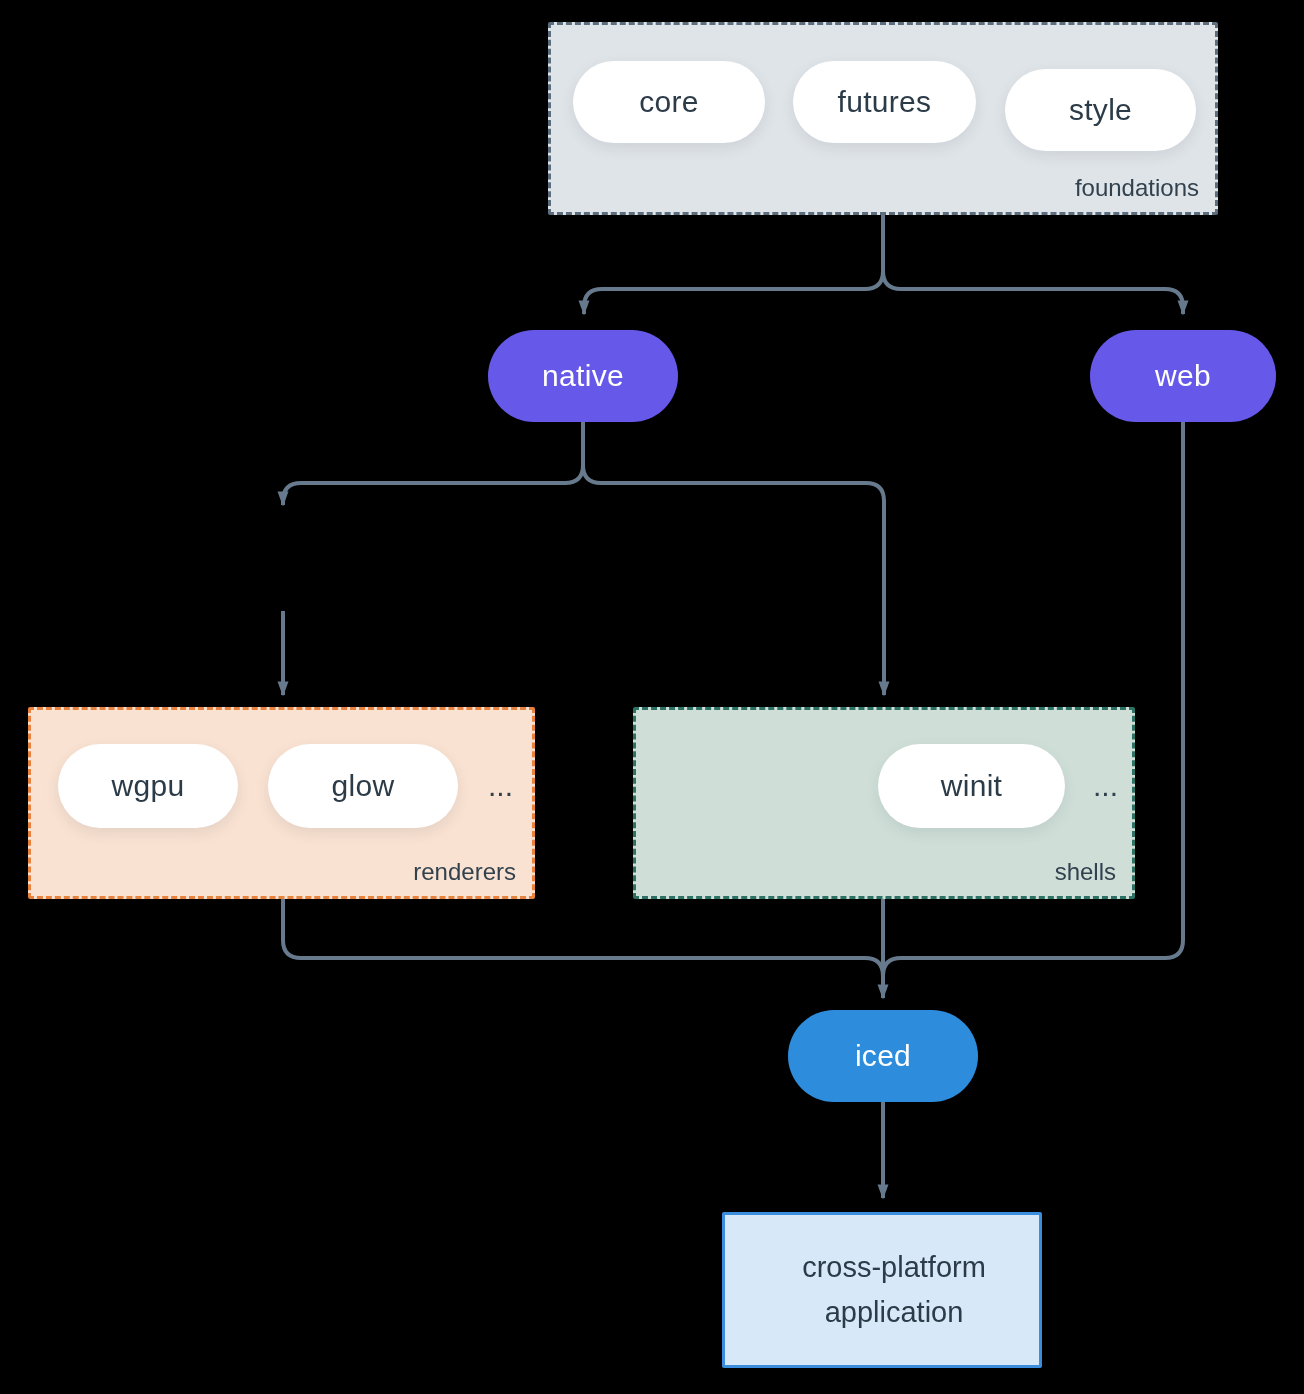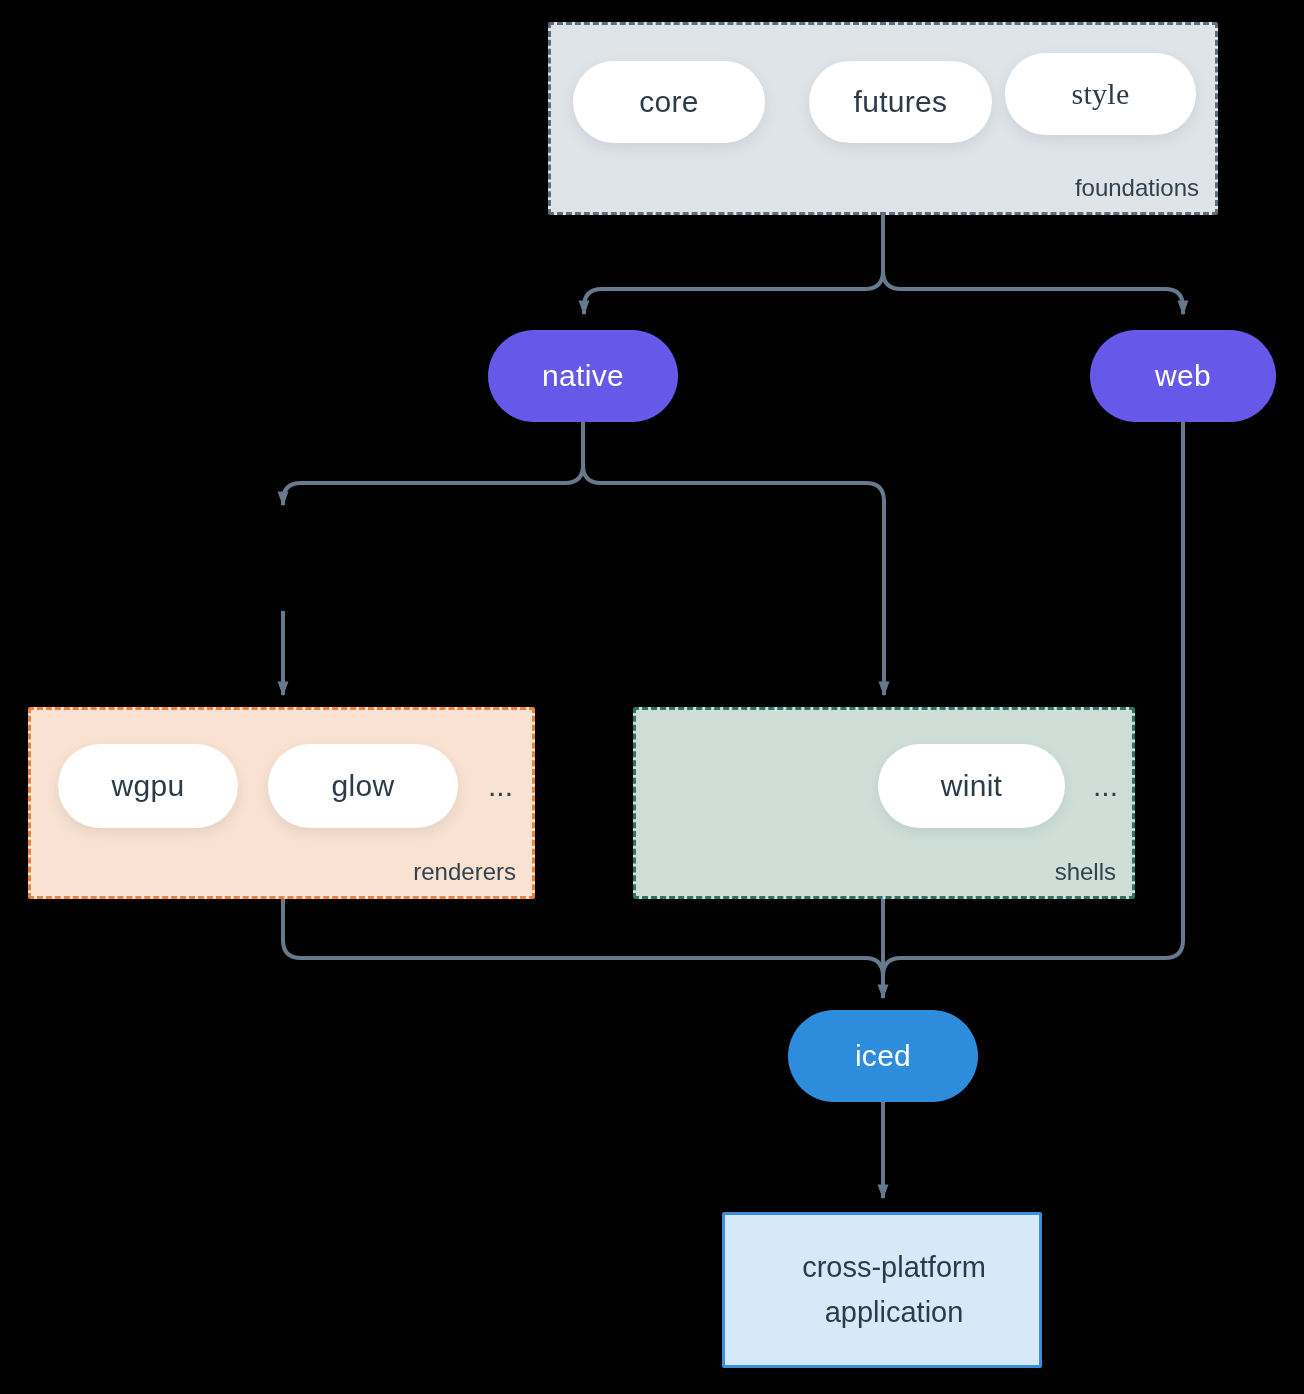--- a/index.html
+++ b/index.html
@@ -89,22 +89,22 @@
   .pill.white {
     background: var(--pill_fill);
     color: var(--pill_text);
     box-shadow: 0 5px 14px rgba(45, 62, 80, 0.10);
     border-radius: 42px;
     height: 84px;
     top: 34px;
   }
   
   .foundations .p1 { left: 22px;  width: 192px; top: 36px; height: 82px; }
-  .foundations .p2 { left: 258px; width: 183px; top: 36px; height: 82px; }
-  .foundations .p3 { left: 454px; width: 191px; top: 28px; height: 82px; font-family: Liberation Serif, serif; }
+  .foundations .p2 { left: 242px; width: 183px; top: 36px; height: 82px; }
+  .foundations .p3 { left: 454px; width: 191px; top: 44px; height: 82px; }
   
   .renderers .p1 { left: 27px;  width: 180px; }
   .renderers .p2 { left: 237px; width: 190px; }
   
   .shells .p1 { left: 22px;  width: 193px; }
   .shells .p2 { left: 242px; width: 187px; }
 
   .ellipsis {
     position: absolute;
     top: 34px; height: 84px;

